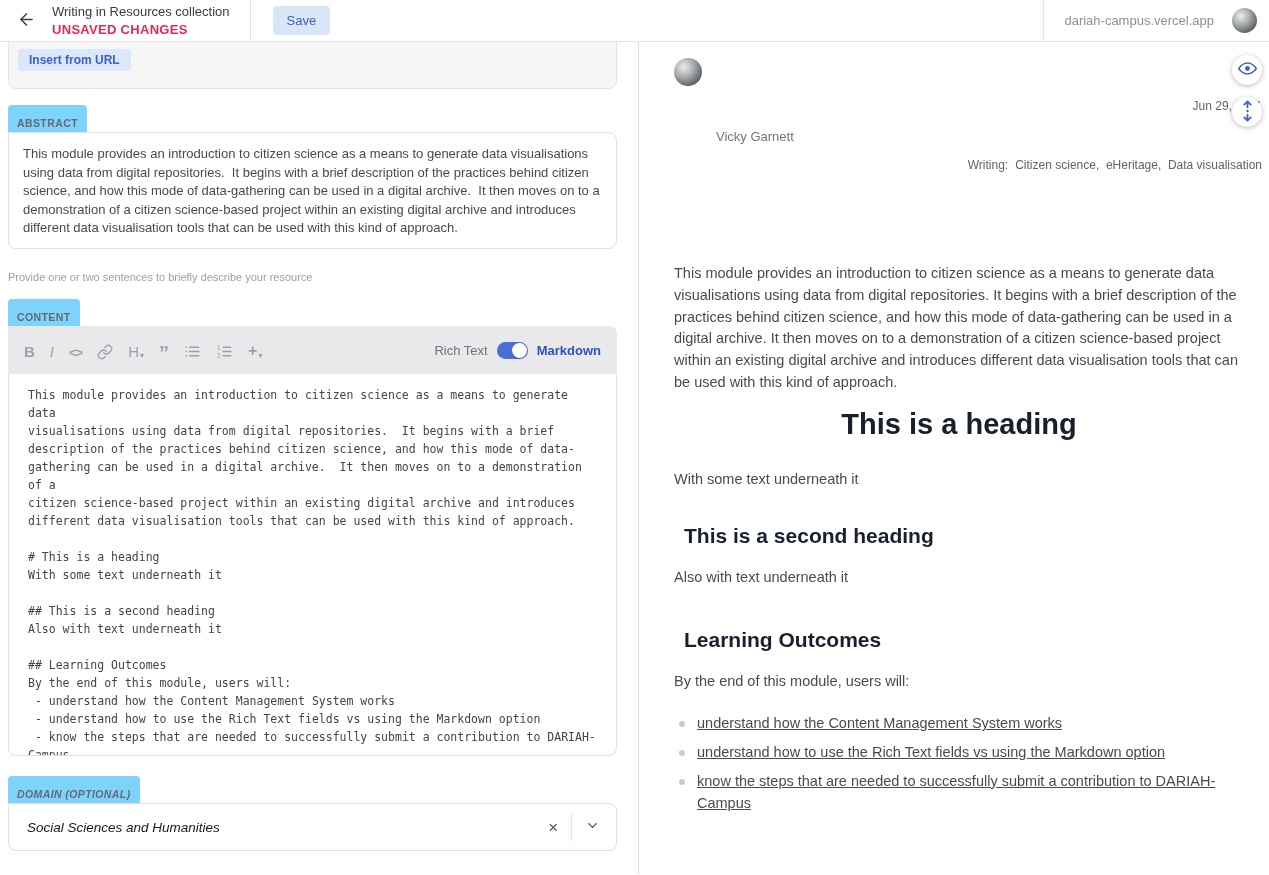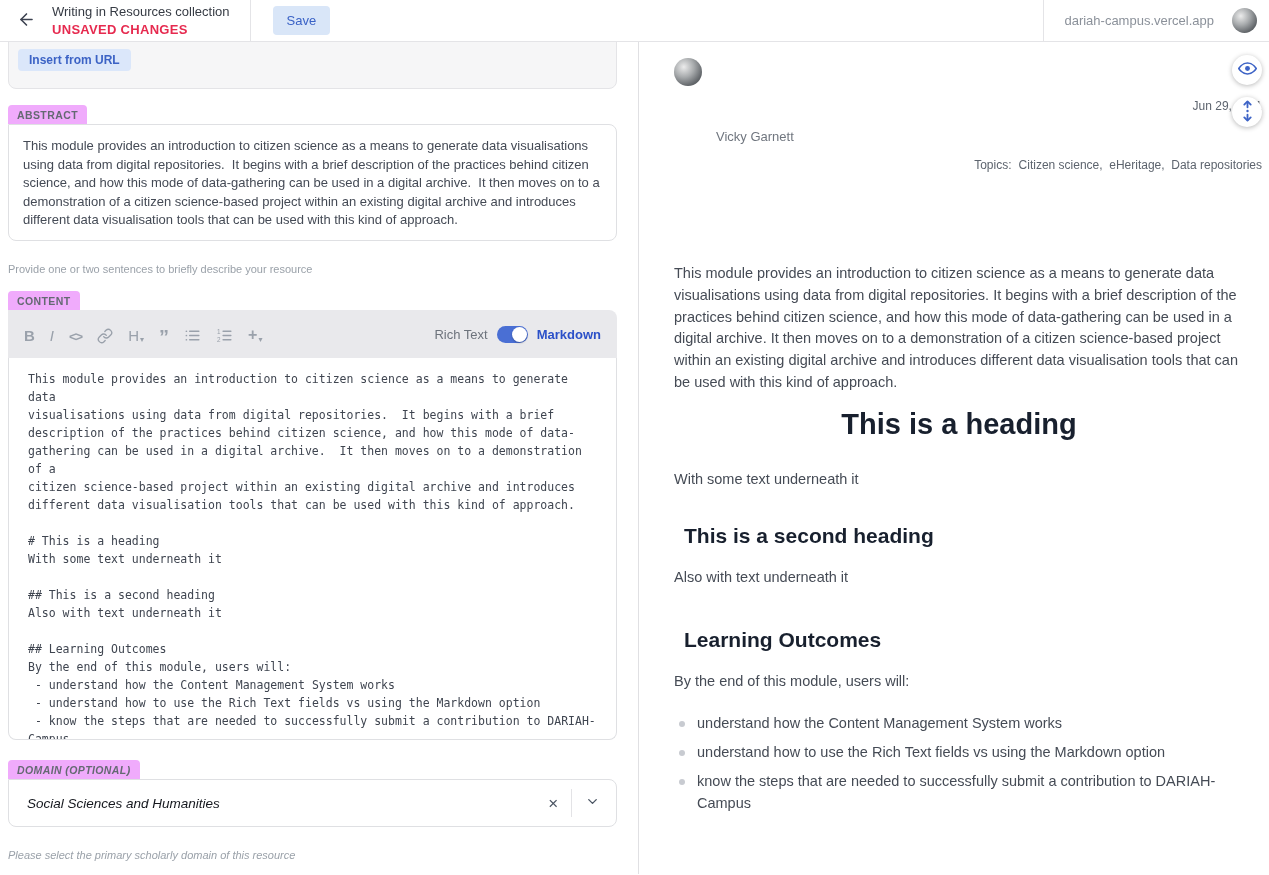--- a/index.html
+++ b/index.html
@@ -26,22 +26,22 @@
   .tb-avatar { width:25px; height:25px; margin-right:12px; }
 
   
   .main { display:flex; height:832px; }
 
   
   .editor-pane { width:639px; border-right:1px solid #e0e0e3; padding:0 21px 0 8px; overflow:hidden; background:#fff; }
   .upload-box { height:66px; margin-top:-19px; border:1px solid #e4e4e7; border-radius:8px; background:#f6f6f7; }
   .insert-url-btn { margin:25px 0 0 9px; background:#dbe7fa; color:#3c63c5; border:none; border-radius:4px;
                     font-size:12px; font-family:inherit; font-weight:bold; padding:4px 11px; cursor:pointer; }
-  .field-label { display:inline-block; background:#f0abfc; color:#646972; font-size:10.5px; font-weight:bold;
-                 letter-spacing:.4px; padding:4px 9px 3px; border-radius:4px 4px 0 0; }
+  .field-label { display:inline-block; background:#7dd3fc; color:#646972; font-size:10.5px; font-weight:bold;
+                 letter-spacing:.4px; padding:12px 9px 3px; border-radius:4px 4px 0 0; }
   .fgroup-abstract { margin-top:16px; }
   .field-box { border:1px solid #dfe0e3; border-radius:0 8px 8px 8px; background:#fff; }
   .abstract-box { height:117px; padding:12px 14px; font-size:13px; line-height:18.5px; color:#444a55; white-space:pre-wrap; }
   .helper { margin-top:22px; font-size:11px; color:#9aa1a9; }
 
   .fgroup-content { margin-top:16px; }
   .md-toolbar { height:48px; background:#e9e9ec; border-radius:0 8px 0 0; display:flex; align-items:center; padding:0 16px; }
   .tbi { background:none; border:none; cursor:pointer; color:#9aa1ab; font-family:inherit;
          display:flex; align-items:flex-end; padding:0; margin-right:15px; height:20px; }
   .tbi .g-bold { font-size:15px; font-weight:bold; }
@@ -83,21 +83,21 @@
 
   .pv-content { margin-top:49px; padding:0 25px 0 35px; }
   .pv-p { font-size:14.5px; line-height:21.8px; color:#454b55; margin:0; }
   .pv-h1 { font-size:29px; line-height:36px; color:#18202e; margin:12px 0 0; font-weight:bold;text-align:center; }
   .pv-h2 { font-size:21px; line-height:28px; color:#18202e; margin:10px; font-weight:bold; }
   .m-p1 { margin-top:27px; }
   .m-h2a { margin-top:31px; }
   .m-p2 { margin-top:17px; }
   .m-h2b { margin-top:38px; }
   .m-p3 { margin-top:17px; }
-  .pv-ul { list-style:none; margin:20px 0 3px; padding:0; }
+  .pv-ul { list-style:none; margin:20px 0 3px; padding:0;text-decoration:underline; }
   .pv-ul li { position:relative; padding-left:23px; font-size:14.5px; line-height:21.8px; color:#454b55; margin-bottom:7px; }
   .pv-ul li::before { content:""; position:absolute; left:5px; top:8px; width:6px; height:6px; border-radius:50%; background:#c8cbd1; }
 </style>
 </head>
 <body>
 
 <header class="topbar">
   <button class="back-btn">
     <span>
       <svg width="19" height="19" viewBox="0 0 24 24" fill="none" stroke="#3c4250" stroke-width="2" stroke-linecap="round" stroke-linejoin="round">
@@ -257,21 +257,21 @@
             </svg>
         </span>
       </button>
     </div>
 
     <div class="pv-head">
       <div class="avatar pv-avatar"></div>
       <span class="pv-author">Vicky Garnett</span>
       <div class="pv-meta">
         <div><span>Jun 29, 2021</span></div>
-        <div><span>Topics:</span><span class="mv">Citizen science,  eHeritage,  Data repositories</span></div>
+        <div><span>Writing:</span><span class="mv">Citizen science,  eHeritage,  Data visualisation</span></div>
       </div>
     </div>
 
     <div class="pv-content">
       <p class="pv-p">This module provides an introduction to citizen science as a means to generate data visualisations using data from digital repositories. It begins with a brief description of the practices behind citizen science, and how this mode of data-gathering can be used in a digital archive. It then moves on to a demonstration of a citizen science-based project within an existing digital archive and introduces different data visualisation tools that can be used with this kind of approach.</p>
       <h1 class="pv-h1">This is a heading</h1>
       <p class="pv-p m-p1">With some text underneath it</p>
       <h2 class="pv-h2 m-h2a">This is a second heading</h2>
       <p class="pv-p m-p2">Also with text underneath it</p>
       <h2 class="pv-h2 m-h2b">Learning Outcomes</h2>

